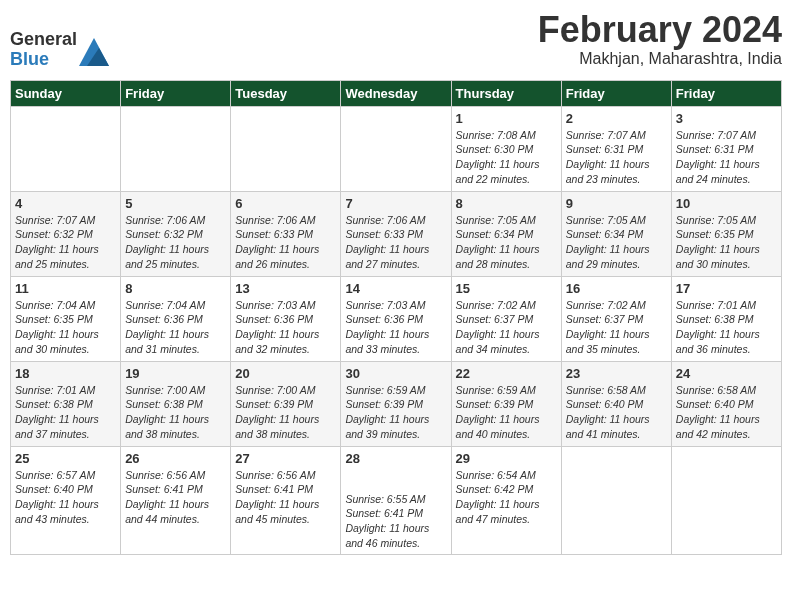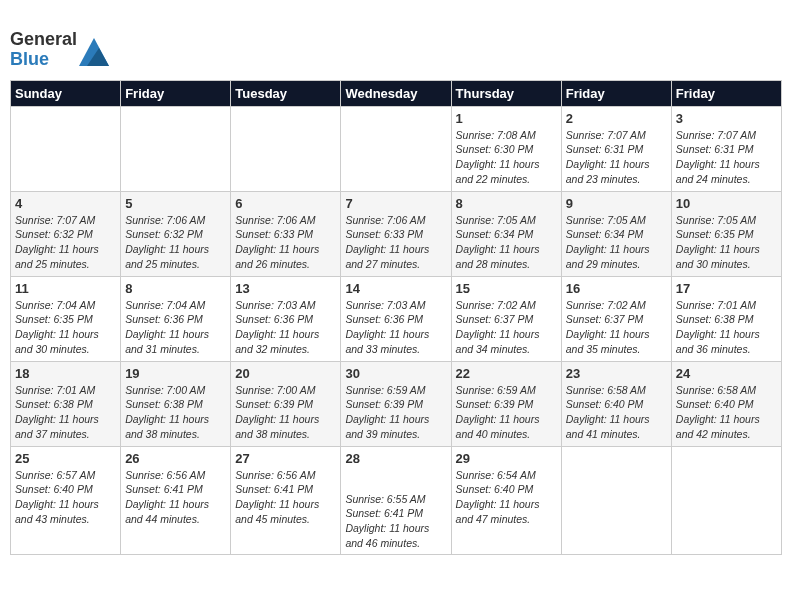--- a/index.html
+++ b/index.html
@@ -46,21 +46,21 @@
     .location-title {
       font-size: 16px;
       color: #333;
     }
     table {
       width: 100%;
       border-collapse: collapse;
       table-layout: fixed;
     }
     thead tr th {
-      background-color: #0f172a;
+      background-color: #14532d;
       color: #fff;
       text-align: left;
       padding: 5px 4px;
       font-size: 13px;
       font-weight: bold;
       border: 1px solid #ccc;
     }
     tbody tr td {
       vertical-align: top;
       border: 1px solid #ccc;
@@ -104,20 +104,24 @@
         <span class="blue">Blue</span>
       </div>
     </div>
     <div class="logo-icon">
       <svg width="30" height="28" viewBox="0 0 30 28">
         <polygon points="0,28 15,0 30,28" fill="#2b7bba"></polygon>
         <polygon points="8,28 20,10 30,28" fill="#1a5a8a"></polygon>
       </svg>
     </div>
   </div>
+  <div class="title-block">
+    <div class="month-title">February 2024</div>
+    <div class="location-title">Makhjan, Maharashtra, India</div>
+  </div>
 </div>
 
 <table>
   <thead>
     <tr id="thead-row">
         <th>Sunday</th>
         <th>Friday</th>
         <th>Tuesday</th>
         <th>Wednesday</th>
         <th>Thursday</th>
@@ -303,20 +307,20 @@
         </td>
         <td>
           <span class="day-number">28</span>
           <div class="day-info" style="white-space: pre-line; margin-top: 26px;">Sunrise: 6:55 AM
 Sunset: 6:41 PM
 Daylight: 11 hours and 46 minutes.</div>
         </td>
         <td>
           <span class="day-number">29</span>
           <div class="day-info" style="white-space: pre-line;">Sunrise: 6:54 AM
-Sunset: 6:40 PM
+Sunset: 6:42 PM
 Daylight: 11 hours and 47 minutes.</div>
         </td>
         <td class="empty"></td>
         <td class="empty"></td>
       </tr>
     </tbody>
 </table>
 
 </body></html>

